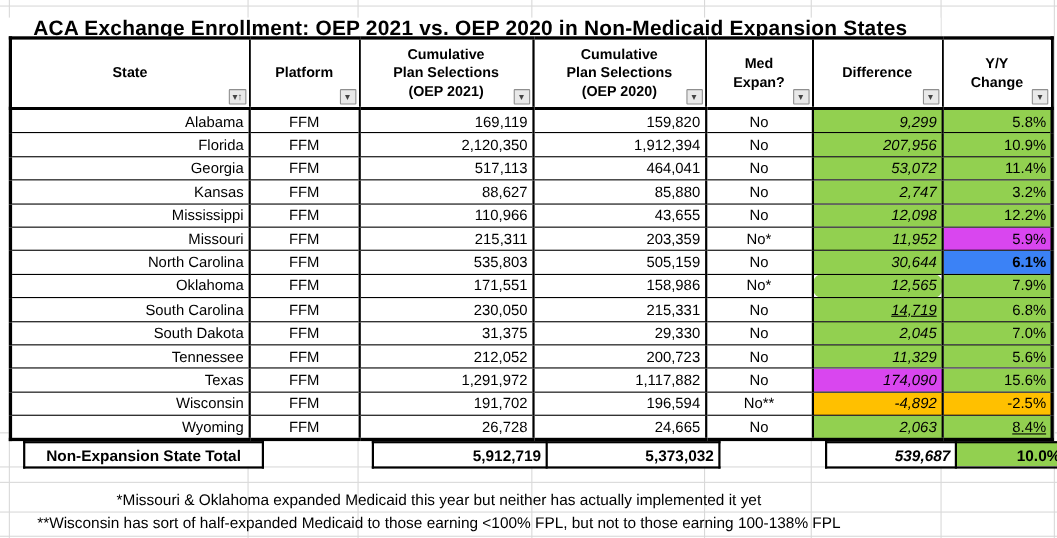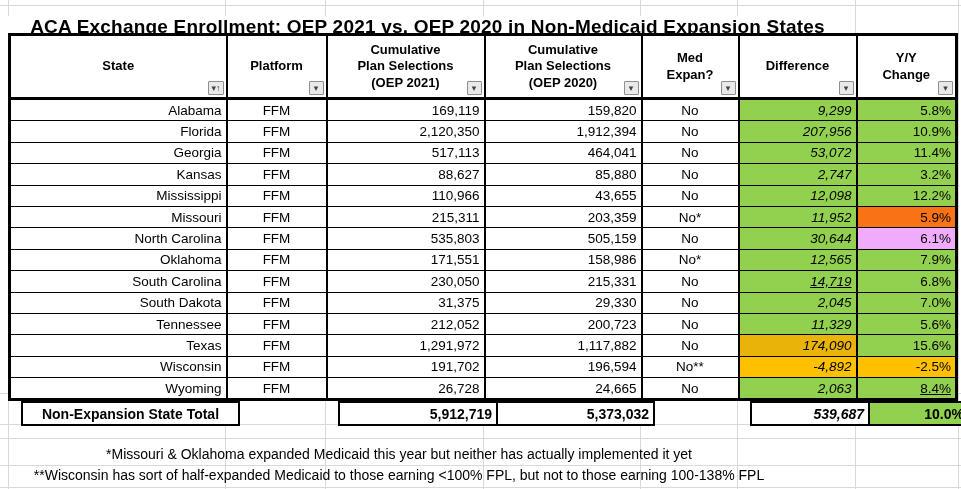--- a/index.html
+++ b/index.html
@@ -197,40 +197,40 @@
           <td class="c-yy" style="background-color: rgb(146, 208, 80);">12.2%</td>
         </tr>
 
         <tr>
           <td class="c-state">Missouri</td>
           <td class="c-platform">FFM</td>
           <td class="c-num">215,311</td>
           <td class="c-num">203,359</td>
           <td class="c-med">No*</td>
           <td class="c-diff" style="background-color: rgb(146, 208, 80);">11,952</td>
-          <td class="c-yy" style="background-color: #f97316;">5.9%</td>
+          <td class="c-yy" style="background-color: #d946ef;">5.9%</td>
         </tr>
 
         <tr>
           <td class="c-state">North Carolina</td>
           <td class="c-platform">FFM</td>
           <td class="c-num">535,803</td>
           <td class="c-num">505,159</td>
           <td class="c-med">No</td>
           <td class="c-diff" style="background-color: rgb(146, 208, 80);">30,644</td>
-          <td class="c-yy" style="background-color: #f0abfc;">6.1%</td>
+          <td class="c-yy" style="background-color: #3b82f6; font-weight: bold;">6.1%</td>
         </tr>
 
         <tr>
           <td class="c-state">Oklahoma</td>
           <td class="c-platform">FFM</td>
           <td class="c-num">171,551</td>
           <td class="c-num">158,986</td>
           <td class="c-med">No*</td>
-          <td class="c-diff" style="background-color: rgb(146, 208, 80);">12,565</td>
+          <td class="c-diff" style="background-color: rgb(146, 208, 80); border-radius: 9px;">12,565</td>
           <td class="c-yy" style="background-color: rgb(146, 208, 80);">7.9%</td>
         </tr>
 
         <tr>
           <td class="c-state">South Carolina</td>
           <td class="c-platform">FFM</td>
           <td class="c-num">230,050</td>
           <td class="c-num">215,331</td>
           <td class="c-med">No</td>
           <td class="c-diff" style="background-color: rgb(146, 208, 80); text-decoration: underline;">14,719</td>
@@ -256,21 +256,21 @@
           <td class="c-diff" style="background-color: rgb(146, 208, 80);">11,329</td>
           <td class="c-yy" style="background-color: rgb(146, 208, 80);">5.6%</td>
         </tr>
 
         <tr>
           <td class="c-state">Texas</td>
           <td class="c-platform">FFM</td>
           <td class="c-num">1,291,972</td>
           <td class="c-num">1,117,882</td>
           <td class="c-med">No</td>
-          <td class="c-diff" style="background-color: #eab308;">174,090</td>
+          <td class="c-diff" style="background-color: #d946ef;">174,090</td>
           <td class="c-yy" style="background-color: rgb(146, 208, 80);">15.6%</td>
         </tr>
 
         <tr>
           <td class="c-state">Wisconsin</td>
           <td class="c-platform">FFM</td>
           <td class="c-num">191,702</td>
           <td class="c-num">196,594</td>
           <td class="c-med">No**</td>
           <td class="c-diff" style="background-color: rgb(255, 192, 0);">-4,892</td>

